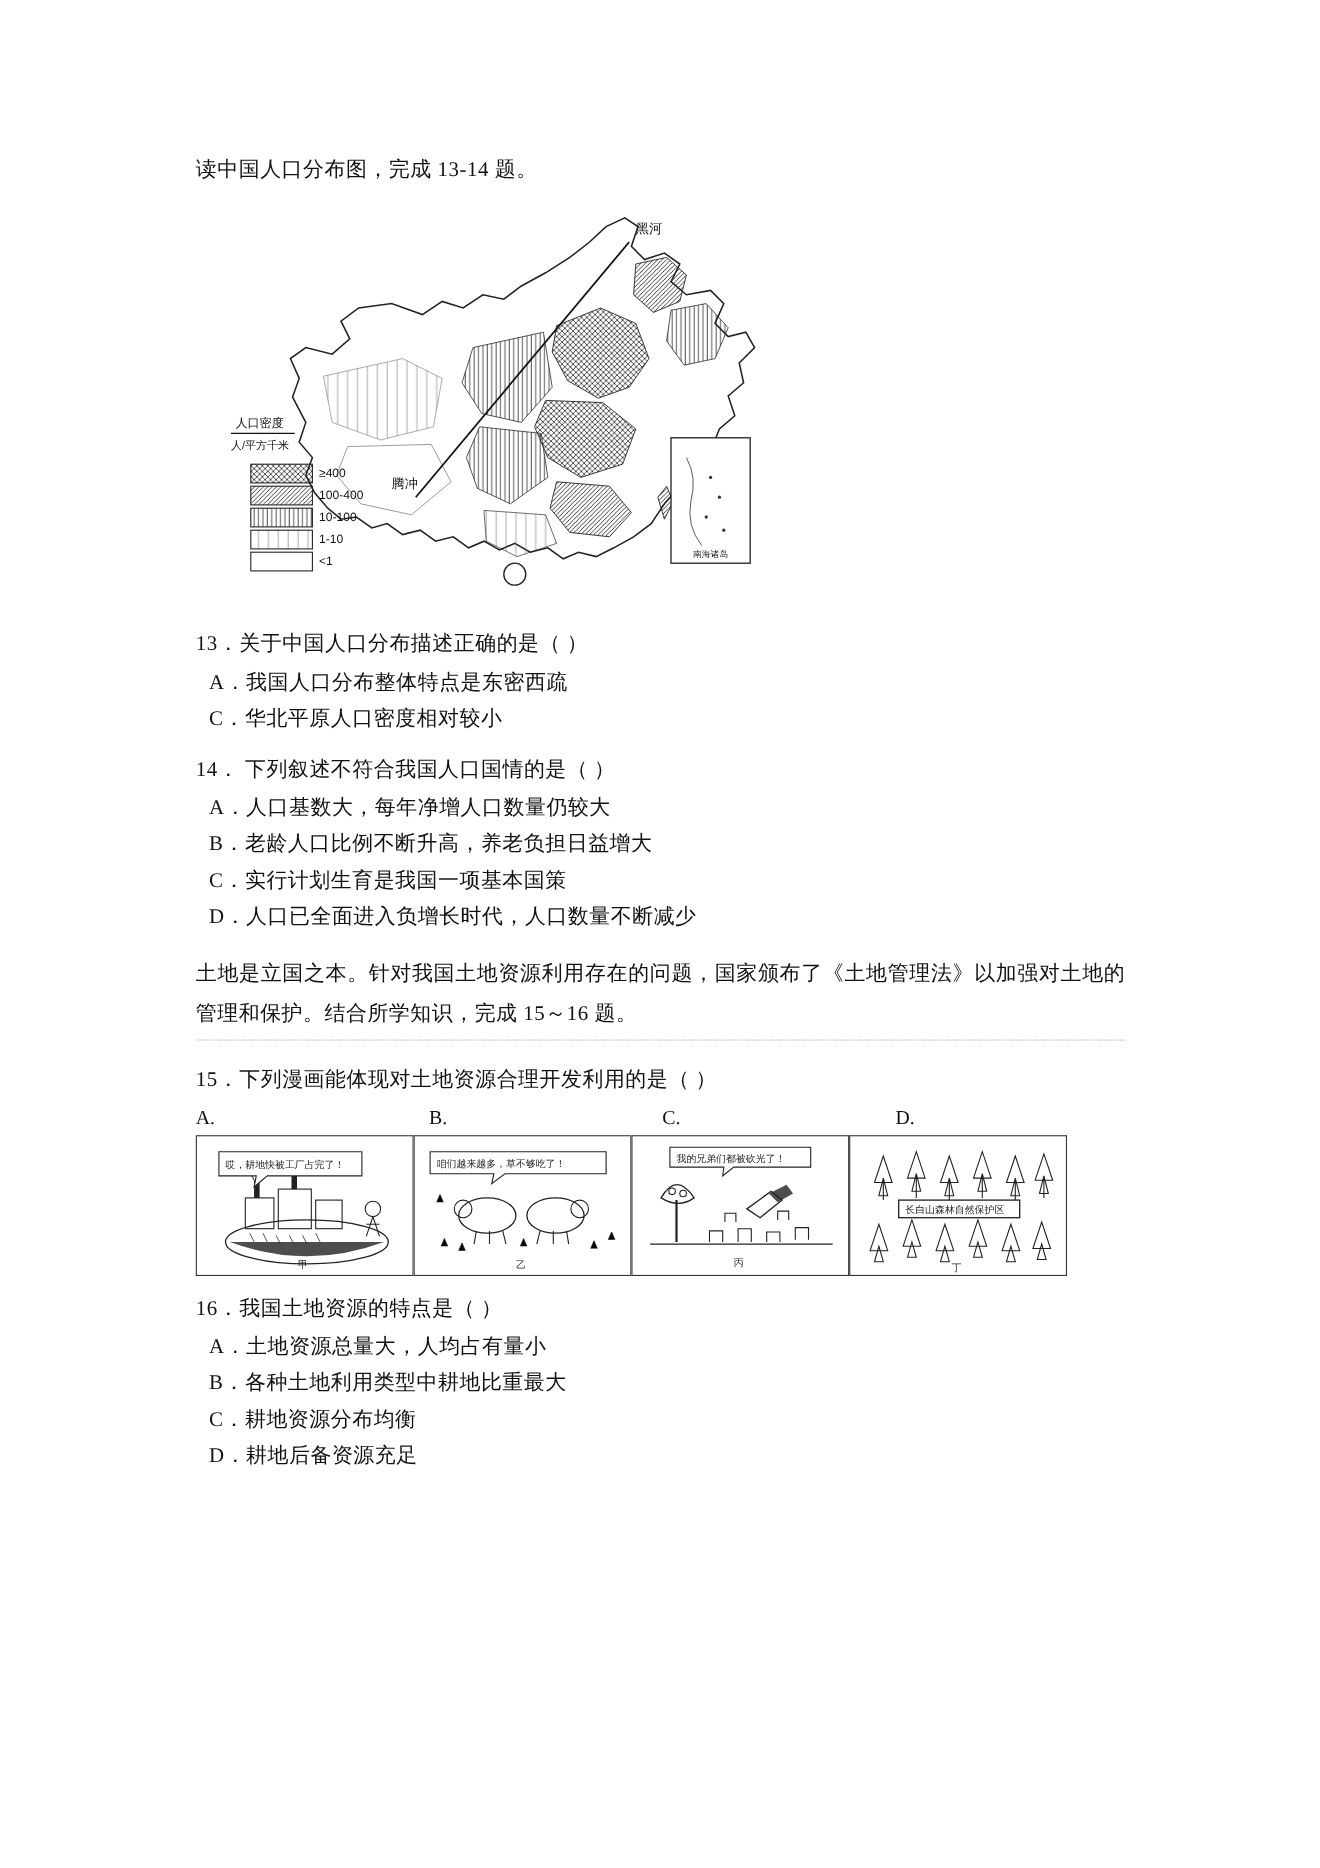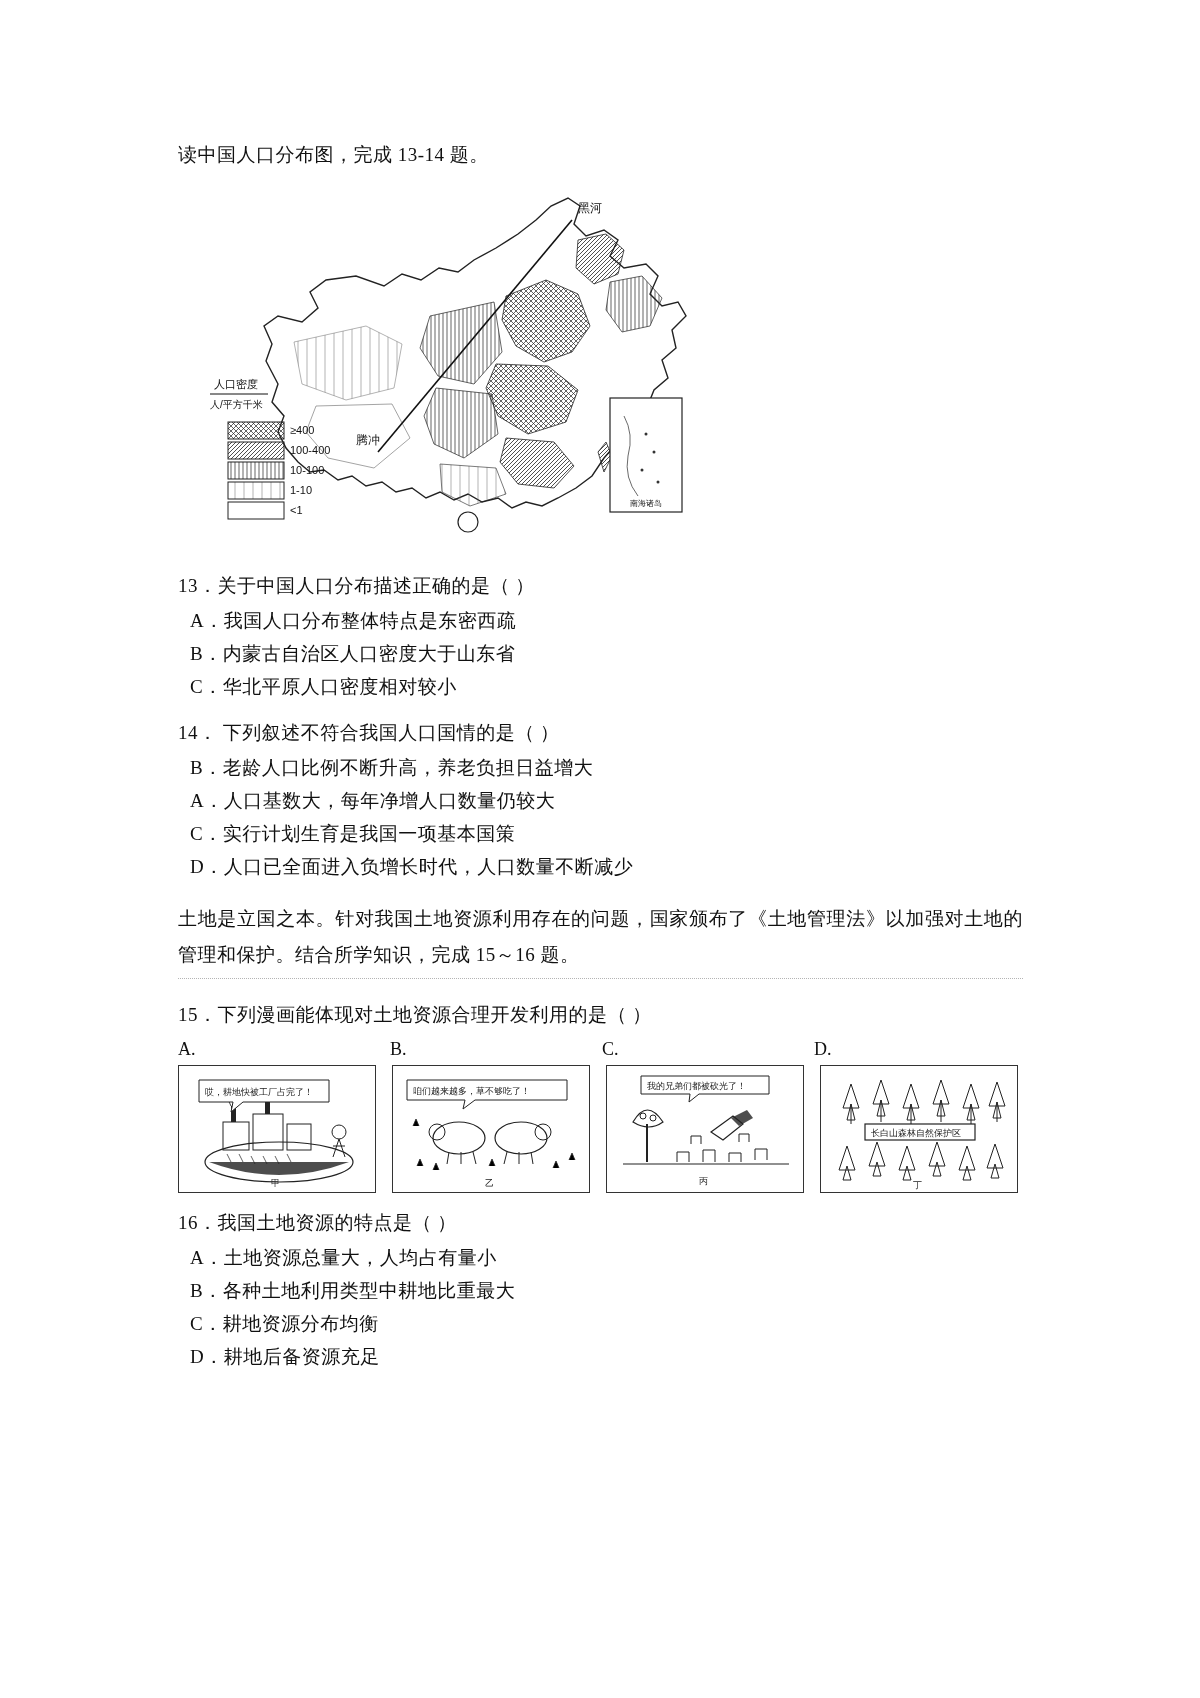--- a/index.html
+++ b/index.html
@@ -72,21 +72,20 @@
   
   .cartoon-labels {
     position: relative;
     height: 24px;
     margin-top: 8px;
     font-size: 18px;
   }
   .cartoon-labels span { position: absolute; top: 0; }
   .cartoon-row {
     display: flex;
-    gap: 16px;
     margin-top: 2px;
   }
   .cartoon {
     border: 1.5px solid #333;
     background: #fff;
     width: 196px;
     height: 126px;
     position: relative;
     overflow: hidden;
   }
@@ -188,26 +187,25 @@
           <text x="84" y="318" font-size="11" fill="#111" font-family="Liberation Sans, sans-serif">1-10</text>
 
           <rect x="22" y="326" width="56" height="17" fill="#fff" stroke="#222" stroke-width="1"></rect>
           <text x="84" y="338" font-size="11" fill="#111" font-family="Liberation Sans, sans-serif">&lt;1</text>
         </g>
       </svg>
     </div>
 
     <p class="q-stem">13．关于中国人口分布描述正确的是（      ）</p>
     <p class="q-opt">A．我国人口分布整体特点是东密西疏</p>
-    <p class="q-opt">B．内蒙古自治区人口密度大于山东省</p>
     <p class="q-opt">C．华北平原人口密度相对较小</p>
 
     <p class="q-stem">14． 下列叙述不符合我国人口国情的是（      ）</p>
+    <p class="q-opt">A．人口基数大，每年净增人口数量仍较大</p>
     <p class="q-opt">B．老龄人口比例不断升高，养老负担日益增大</p>
-    <p class="q-opt">A．人口基数大，每年净增人口数量仍较大</p>
     <p class="q-opt">C．实行计划生育是我国一项基本国策</p>
     <p class="q-opt">D．人口已全面进入负增长时代，人口数量不断减少</p>
 
     <p class="para">土地是立国之本。针对我国土地资源利用存在的问题，国家颁布了《土地管理法》以加强对土地的管理和保护。结合所学知识，完成 15～16 题。</p>
     <div class="dotline"></div>
 
     <p class="q-stem" style="margin-top:20px">15．下列漫画能体现对土地资源合理开发利用的是（      ）</p>
 
     <div class="cartoon-labels">
       <span style="left:0px">A.</span>

